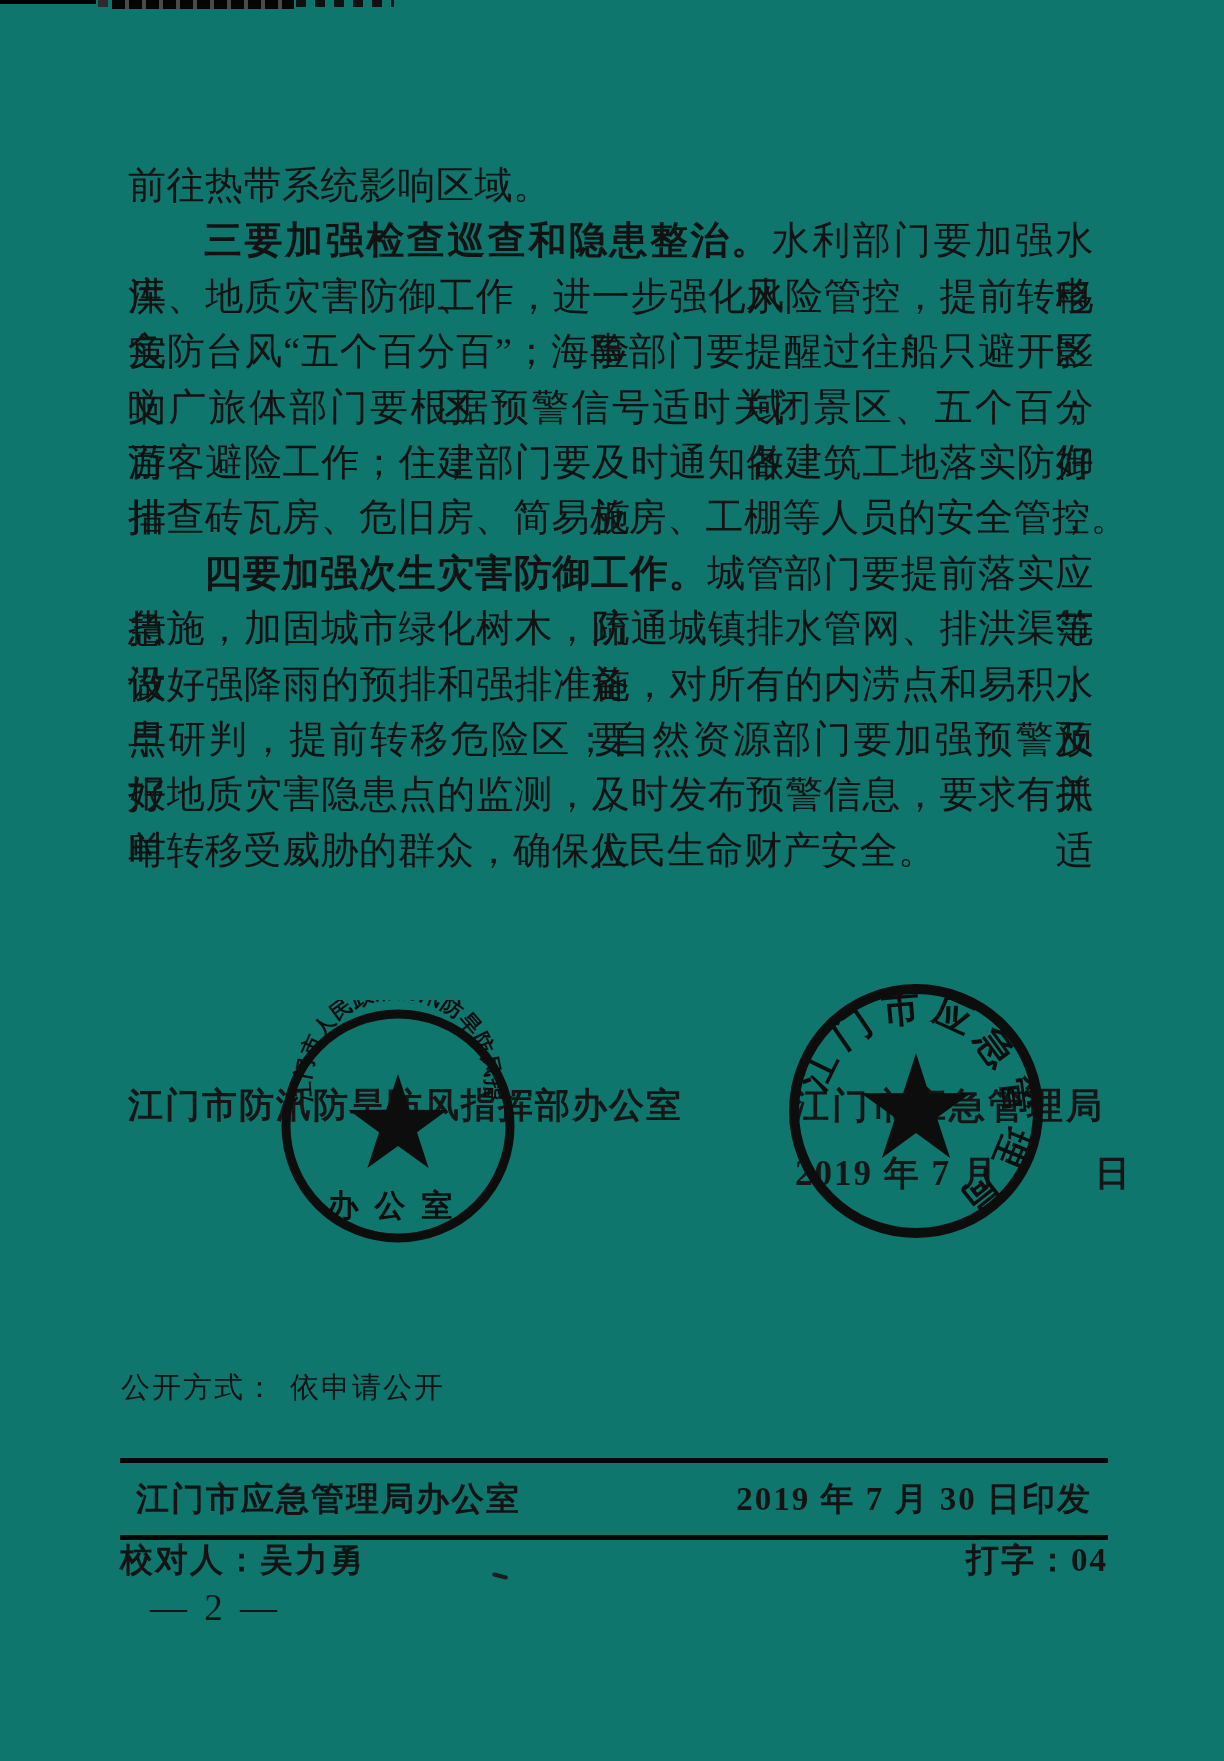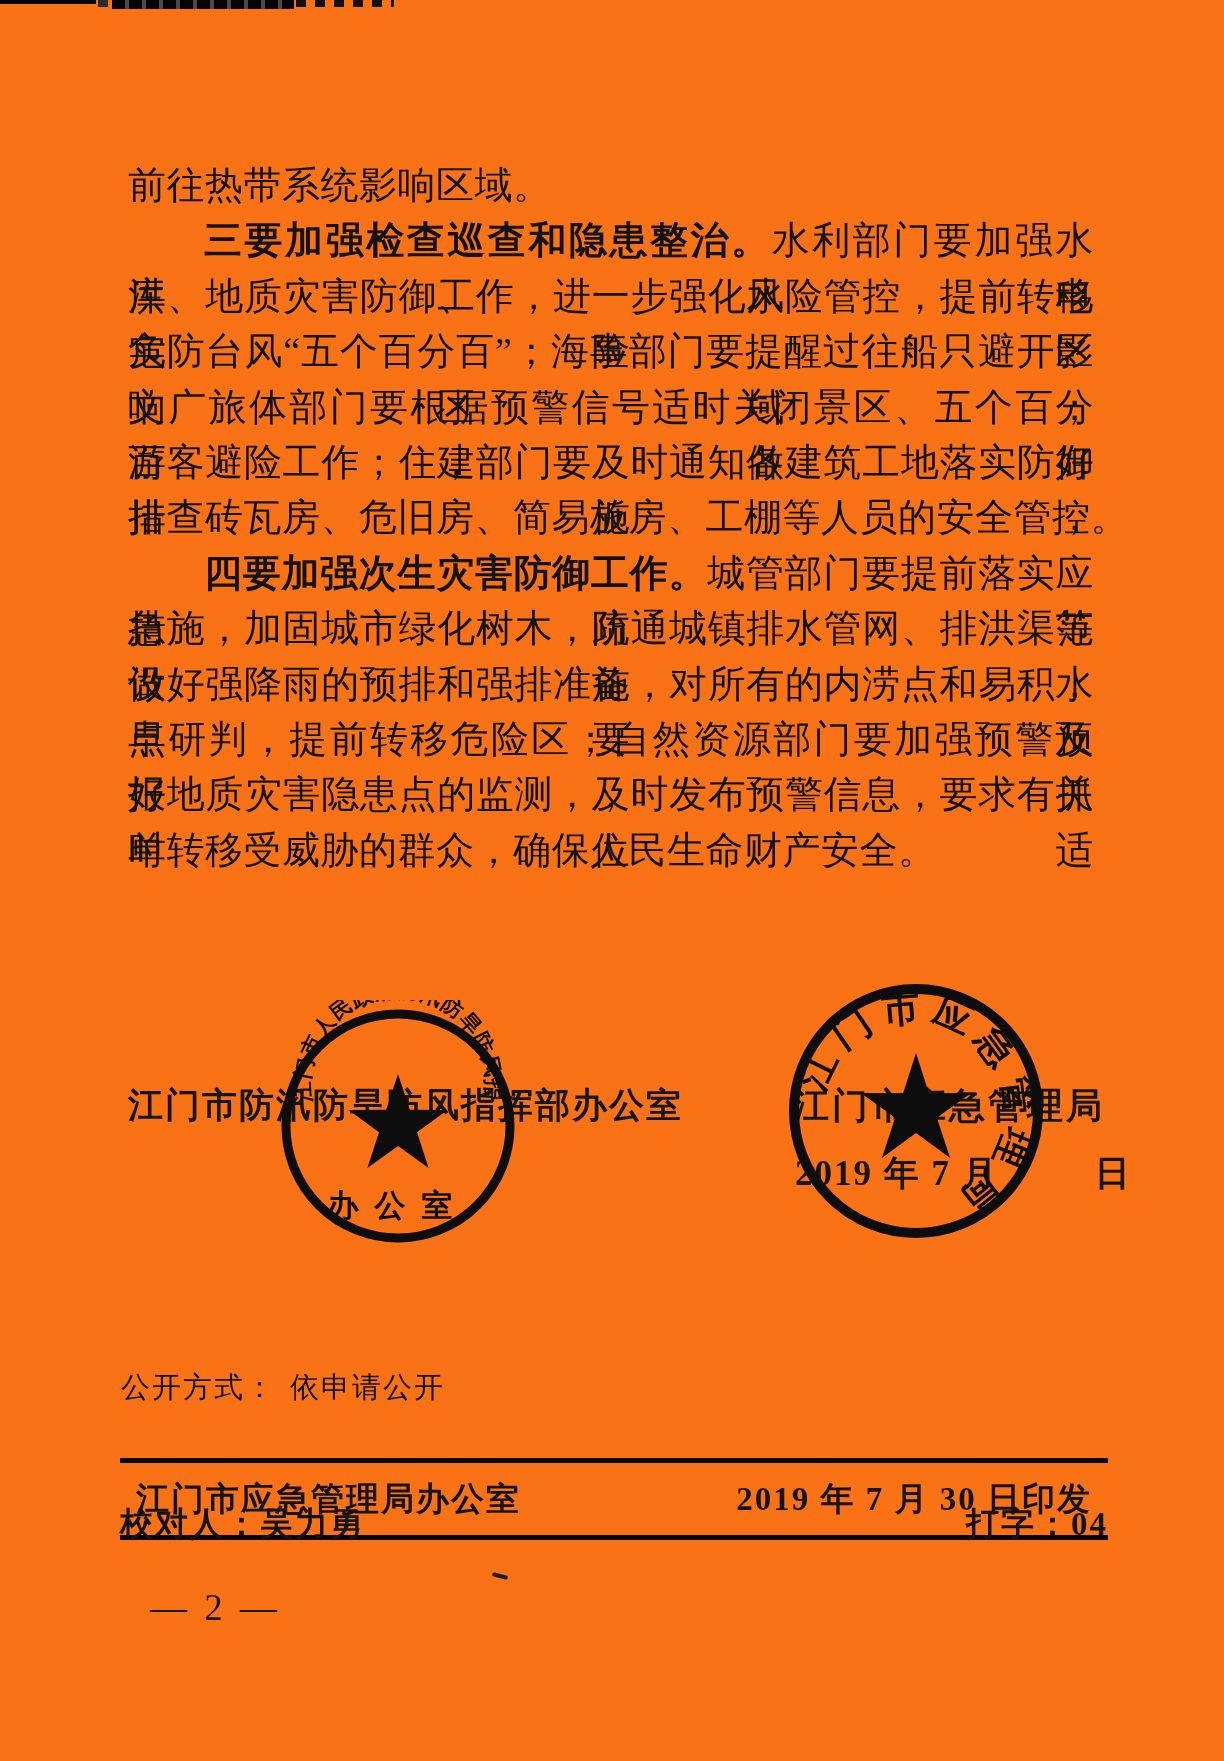--- a/index.html
+++ b/index.html
@@ -1,20 +1,20 @@
 <!DOCTYPE html>
 <html><head>
 <meta charset="utf-8">
 <style>
   html,body{margin:0;padding:0;background:#e8e8e8;}
   .page{
     position:relative;
     width:1224px;height:1761px;
     margin:0 auto;
-    background:#f97316;
+    background:#0f766e;
     font-family:"Liberation Serif","DejaVu Serif",serif;
     color:#141414;
     overflow:hidden;
   }
   
   .noise{position:absolute;background:#000;}
   .noise.n1{left:0;top:0;width:96px;height:4px;}
   .noise.n2{left:98px;top:0;width:10px;height:7px;background:#2b2b2b;}
   .noise.n3{left:112px;top:0;width:182px;height:9px;
     background:repeating-linear-gradient(90deg,#050505 0 13px,#4a4a4a 13px 17px);}
@@ -72,21 +72,21 @@
   .footer-box{
     position:absolute;left:120px;top:1458px;width:988px;
     border-top:5px solid #060606;border-bottom:5px solid #060606;
   }
   .footer-row{
     display:flex;justify-content:space-between;align-items:center;
     height:72px;padding:0 16px 0 16px;
     font-size:33px;font-weight:600;letter-spacing:2px;color:#131313;white-space:nowrap;
   }
   .footer-row2{
-    position:absolute;left:120px;top:1502px;width:988px;
+    position:absolute;left:120px;top:1538px;width:988px;
     display:flex;justify-content:space-between;
     font-size:33px;font-weight:600;letter-spacing:2px;color:#131313;white-space:nowrap;
   }
   .page-number{
     position:absolute;left:150px;top:1586px;
     font-size:37px;letter-spacing:4px;color:#161616;white-space:nowrap;
   }
 </style>
 </head>
 <body>

